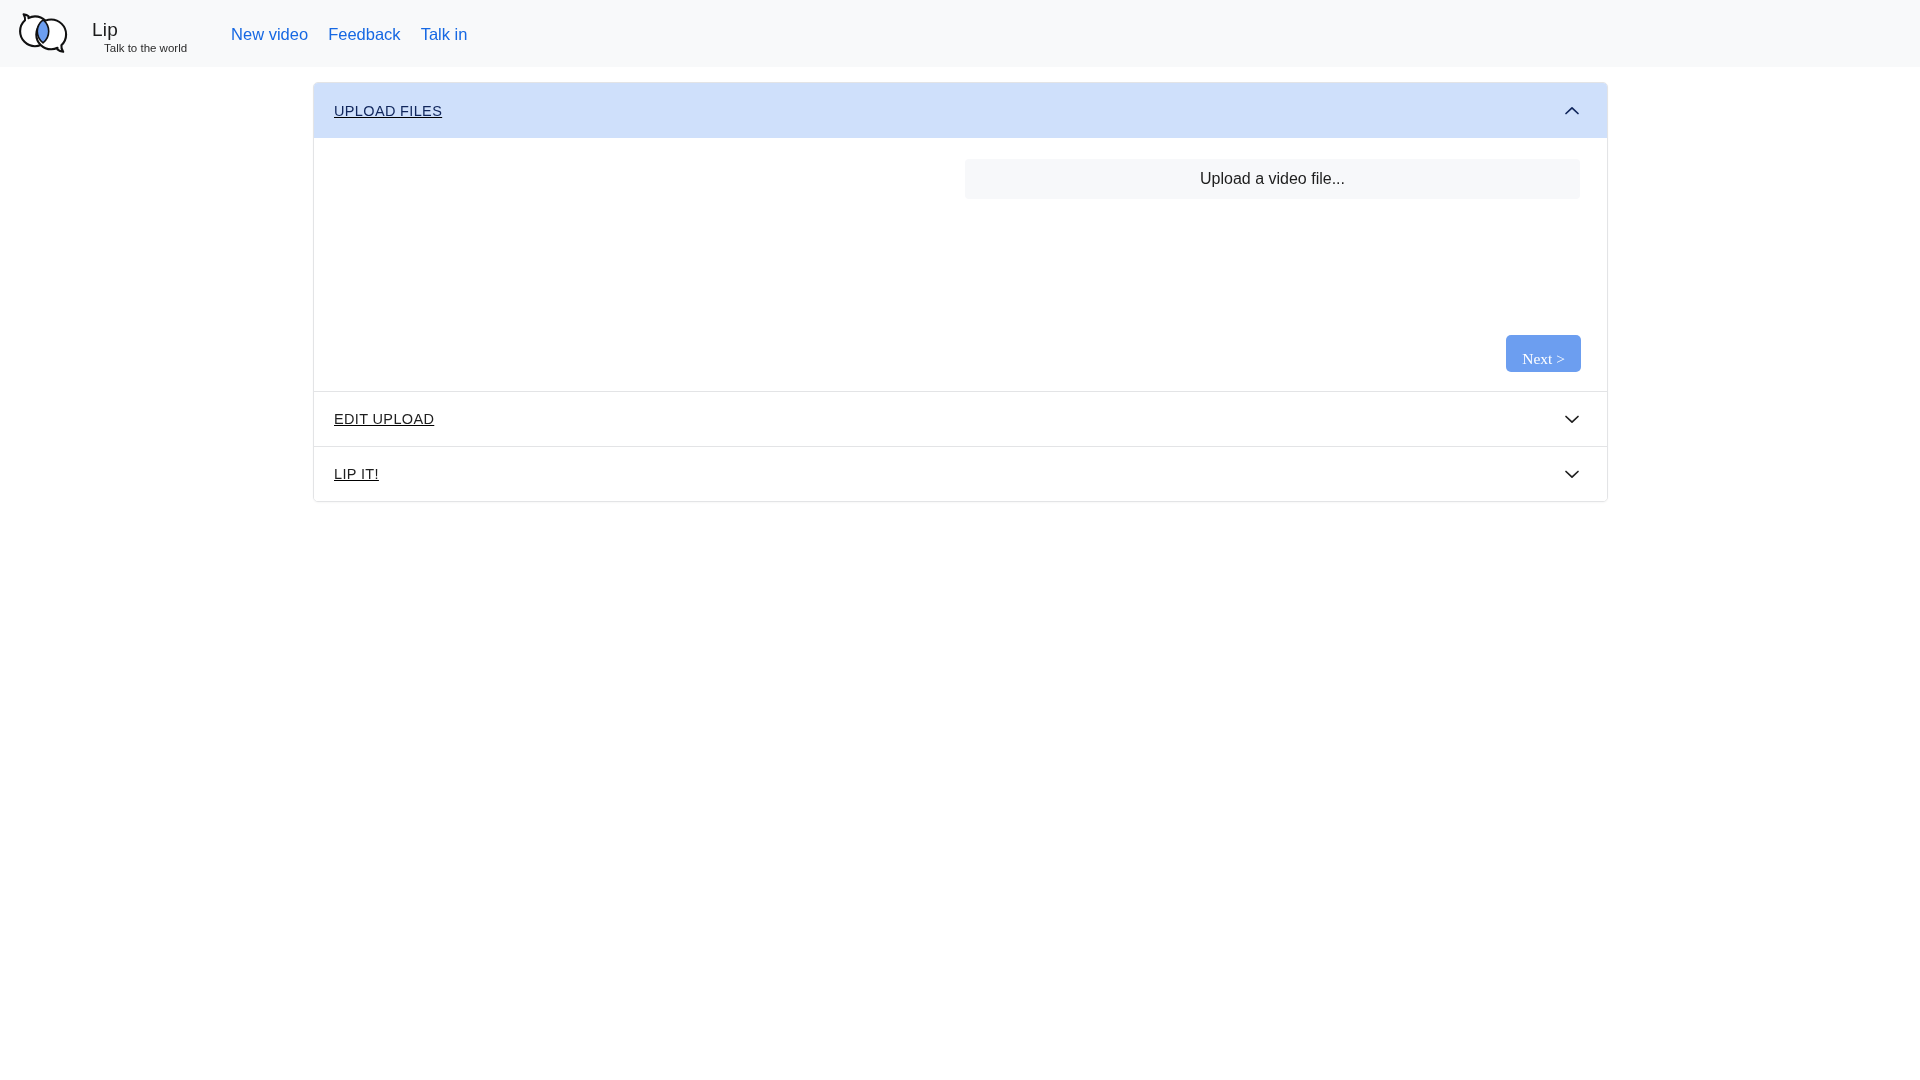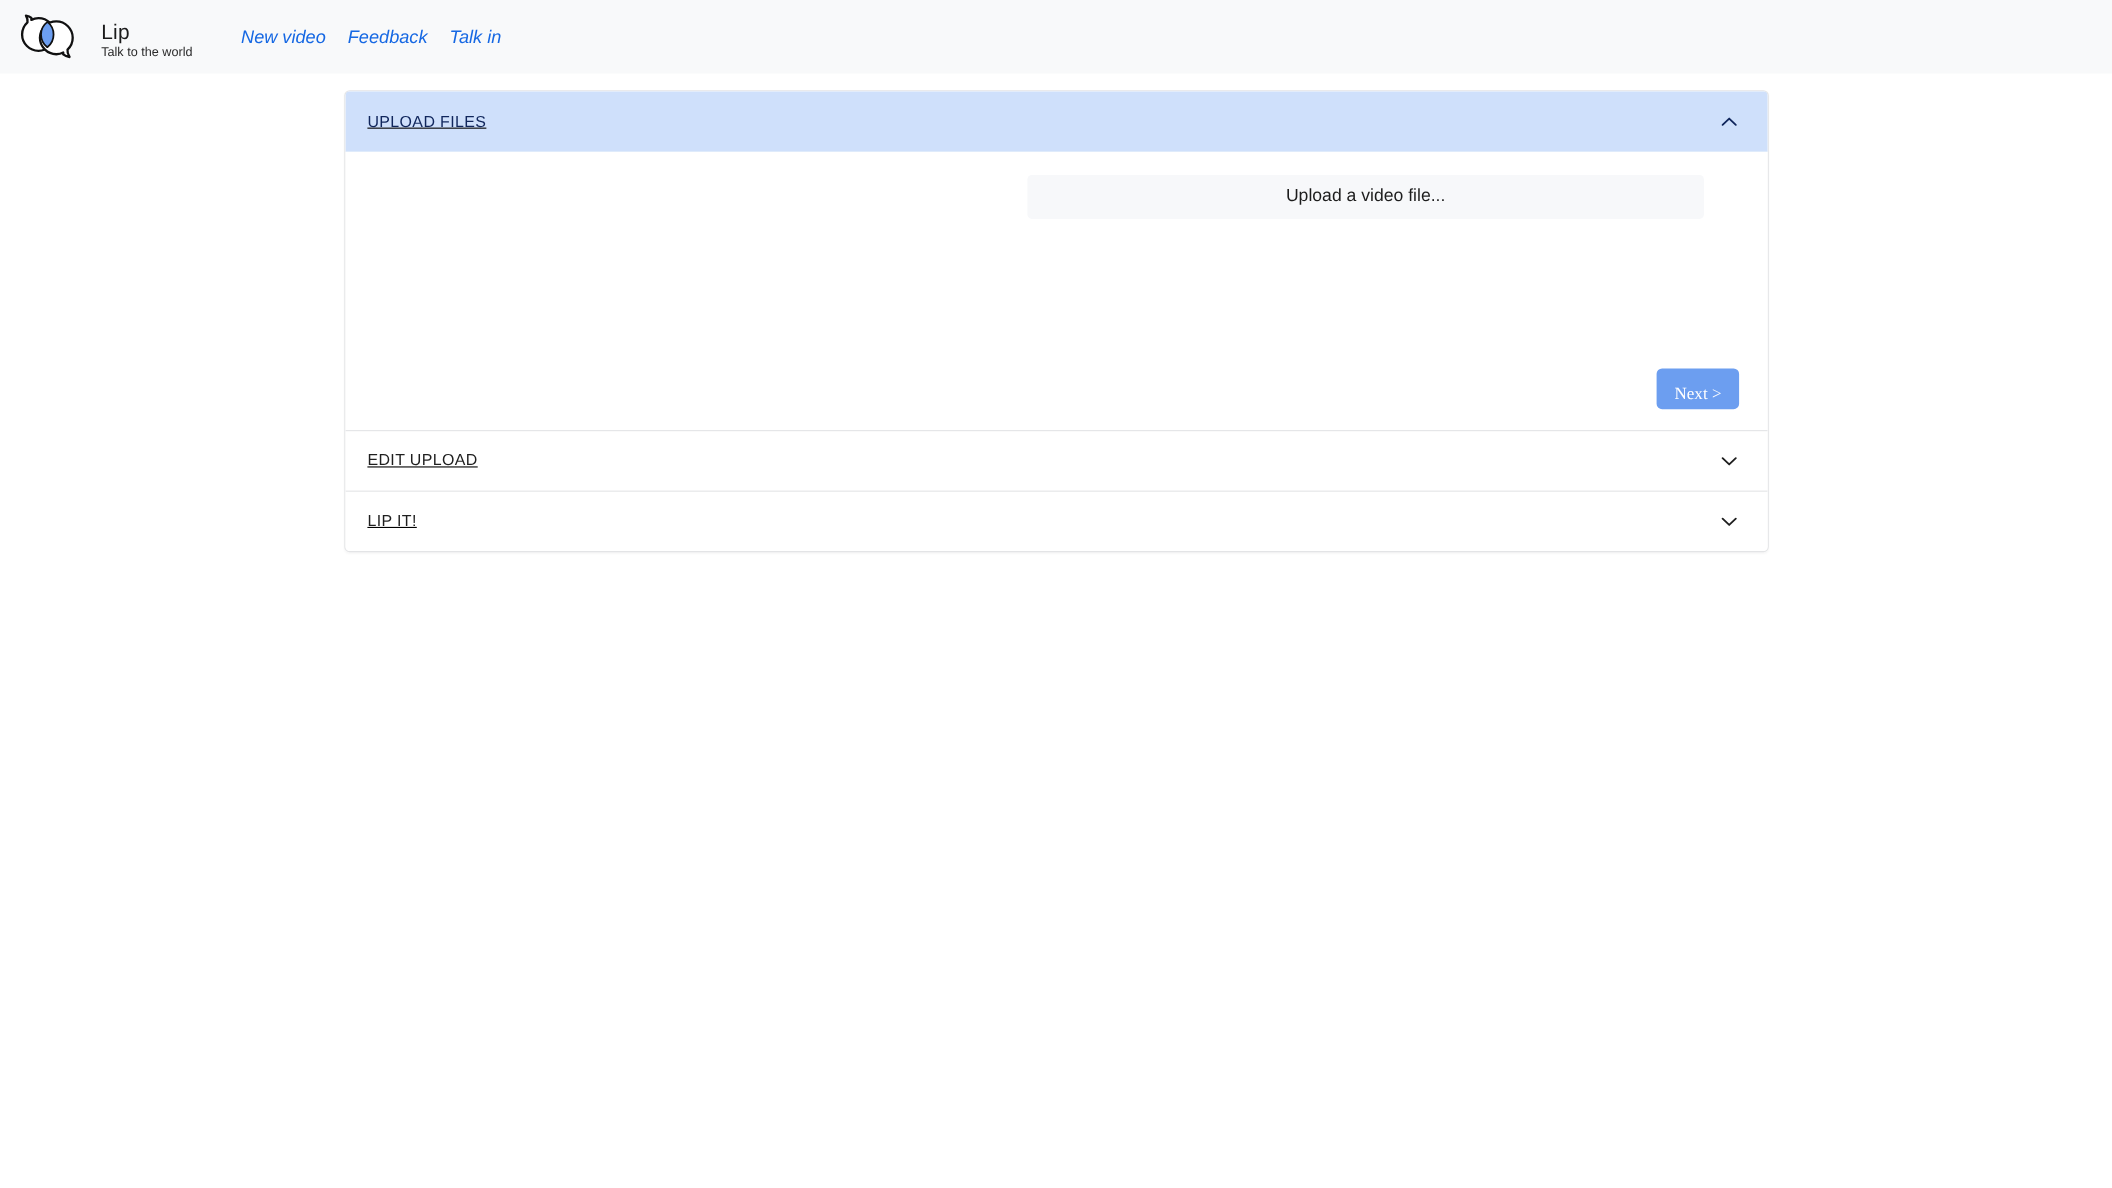--- a/index.html
+++ b/index.html
@@ -45,35 +45,35 @@
     font-size: 19px;
     color: #1b1b1b;
     font-weight: 400;
     letter-spacing: 0.2px;
     margin-bottom: 4px;
   }
   .brand-tagline {
     font-size: 11.5px;
     color: #2b2b2b;
     font-weight: 400;
+    margin-left: 12px;
   }
   .nav-links {
     display: flex;
     align-items: center;
     gap: 20px;
     margin-left: 44px;
     padding-top: 2px;
   }
   .nav-link {
     font-size: 16.5px;
     color: #1668e3;
     text-decoration: none;
     cursor: pointer;
     white-space: nowrap;
-    font-style: italic;
   }
 
   
   .page {
     position: relative;
     width: 1920px;
     background: #ffffff;
   }
 
   
@@ -127,21 +127,21 @@
   
   .panel-body {
     background: #ffffff;
     padding: 22px 0 18px 0;
     position: relative;
     min-height: 253px;
   }
 
   .upload-dropzone {
     position: absolute;
-    left: 620px;
+    left: 651px;
     top: 21px;
     width: 615px;
     height: 40px;
     background: #f7f8fa;
     border-radius: 4px;
     display: flex;
     align-items: center;
     justify-content: center;
     cursor: pointer;
   }

